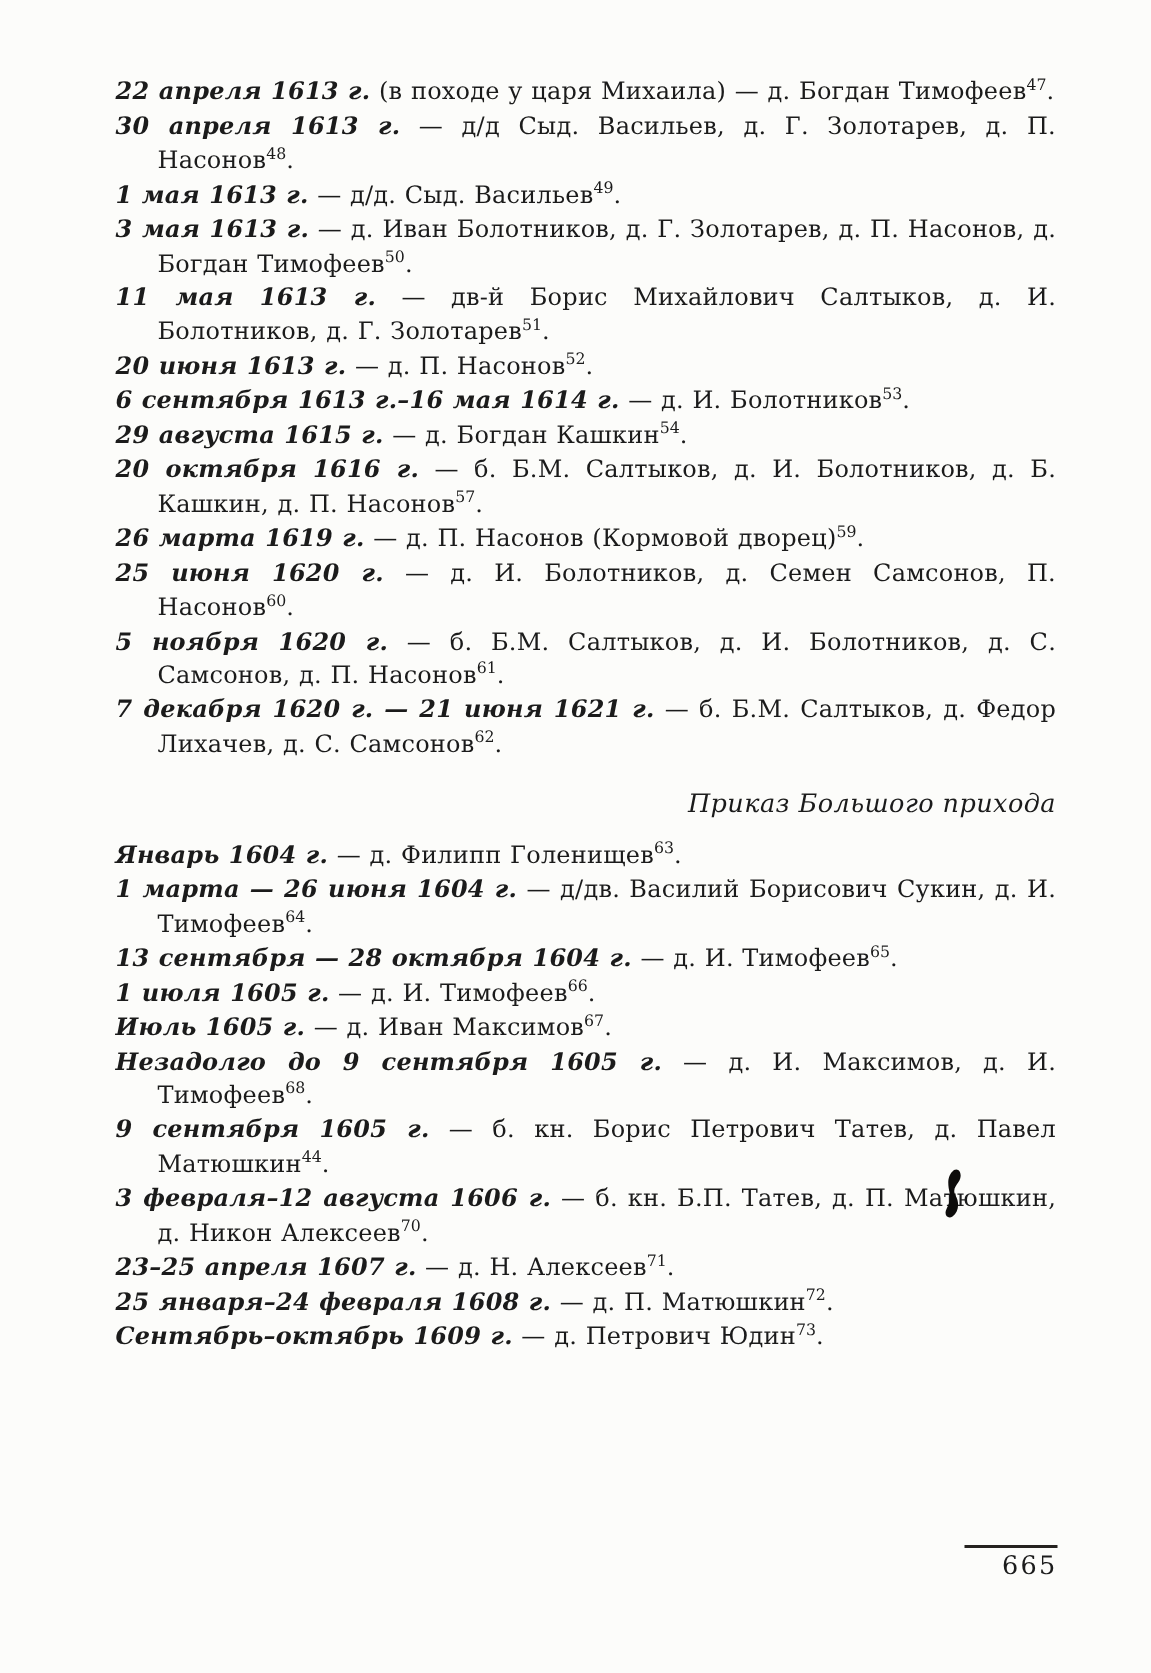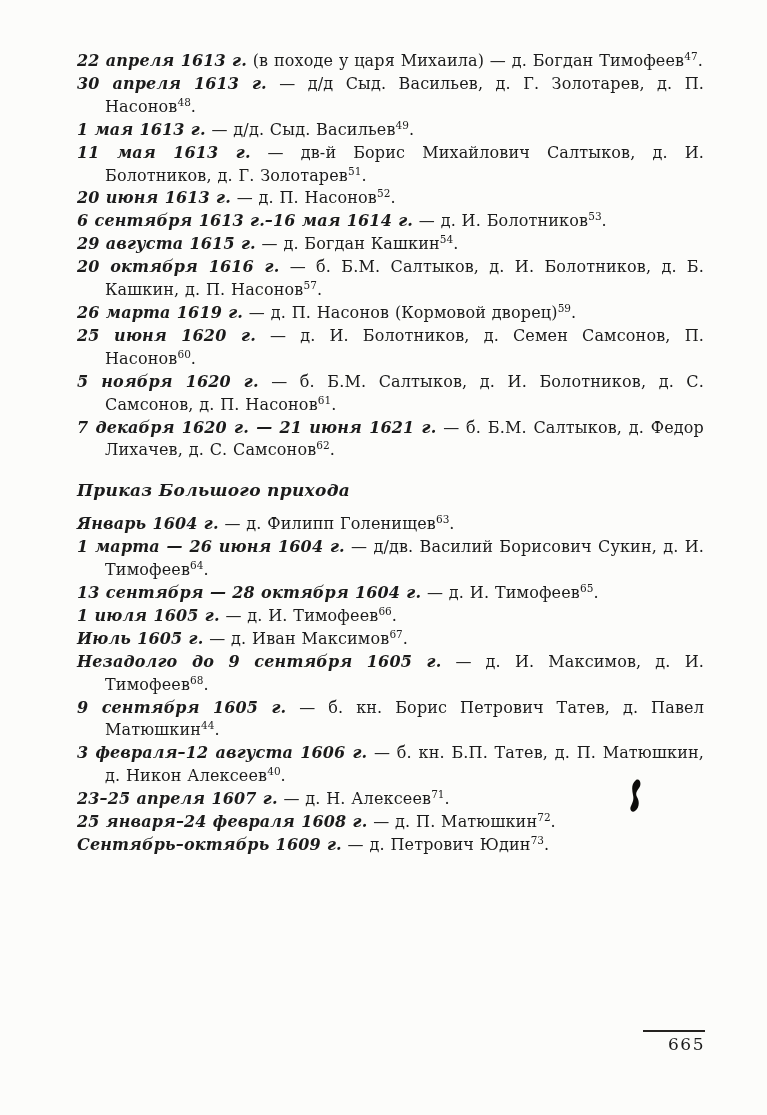--- a/index.html
+++ b/index.html
@@ -30,24 +30,24 @@
     word-spacing: 0.5px;
   }
   .date { font-weight: 700; font-style: italic; }
   sup.note {
     font-size: 10.5px;
     line-height: 0;
     vertical-align: super;
     letter-spacing: 0;
   }
   .section-heading {
-    font-weight: 700;
+    font-weight: 400;
     font-style: italic;
     font-size: 17px;
-    text-align: left;
+    text-align: right;
     margin: 18px 0 13px 0;
     letter-spacing: 0.3px;
   }
   .footer {
     position: absolute;
     top: 1030px;
     right: 62px;
     width: 62px;
     text-align: right;
   }
@@ -68,38 +68,39 @@
     height: 34px;
   }
 </style>
 </head>
 <body>
 
 <div class="textblock" id="sections-root">
     <p class="entry"><span class="date">22 апреля 1613 г.</span><span class="body"> (в походе у царя Михаила) — д. Богдан Тимофеев</span><sup class="note">47</sup><span class="dot">.</span></p>
     <p class="entry"><span class="date">30 апреля 1613 г.</span><span class="body"> — д/д Сыд. Васильев, д. Г. Золотарев, д. П. Насонов</span><sup class="note">48</sup><span class="dot">.</span></p>
     <p class="entry"><span class="date">1 мая 1613 г.</span><span class="body"> — д/д. Сыд. Васильев</span><sup class="note">49</sup><span class="dot">.</span></p>
+    <p class="entry"><span class="date">3 мая 1613 г.</span><span class="body"> — д. Иван Болотников, д. Г. Золотарев, д. П. Насонов, д. Богдан Тимофеев</span><sup class="note">50</sup><span class="dot">.</span></p>
     <p class="entry"><span class="date">11 мая 1613 г.</span><span class="body"> — дв-й Борис Михайлович Салтыков, д. И. Болотников, д. Г. Золотарев</span><sup class="note">51</sup><span class="dot">.</span></p>
     <p class="entry"><span class="date">20 июня 1613 г.</span><span class="body"> — д. П. Насонов</span><sup class="note">52</sup><span class="dot">.</span></p>
     <p class="entry"><span class="date">6 сентября 1613 г.–16 мая 1614 г.</span><span class="body"> — д. И. Болотников</span><sup class="note">53</sup><span class="dot">.</span></p>
     <p class="entry"><span class="date">29 августа 1615 г.</span><span class="body"> — д. Богдан Кашкин</span><sup class="note">54</sup><span class="dot">.</span></p>
     <p class="entry"><span class="date">20 октября 1616 г.</span><span class="body"> — б. Б.М. Салтыков, д. И. Болотников, д. Б. Кашкин, д. П. Насонов</span><sup class="note">57</sup><span class="dot">.</span></p>
     <p class="entry"><span class="date">26 марта 1619 г.</span><span class="body"> — д. П. Насонов (Кормовой дворец)</span><sup class="note">59</sup><span class="dot">.</span></p>
     <p class="entry"><span class="date">25 июня 1620 г.</span><span class="body"> — д. И. Болотников, д. Семен Самсонов, П. Насонов</span><sup class="note">60</sup><span class="dot">.</span></p>
     <p class="entry"><span class="date">5 ноября 1620 г.</span><span class="body"> — б. Б.М. Салтыков, д. И. Болотников, д. С. Самсонов, д. П. Насонов</span><sup class="note">61</sup><span class="dot">.</span></p>
     <p class="entry"><span class="date">7 декабря 1620 г. — 21 июня 1621 г.</span><span class="body"> — б. Б.М. Салтыков, д. Федор Лихачев, д. С. Самсонов</span><sup class="note">62</sup><span class="dot">.</span></p>
     <div class="section-heading">Приказ Большого прихода</div>
     <p class="entry"><span class="date">Январь 1604 г.</span><span class="body"> — д. Филипп Голенищев</span><sup class="note">63</sup><span class="dot">.</span></p>
     <p class="entry"><span class="date">1 марта — 26 июня 1604 г.</span><span class="body"> — д/дв. Василий Борисович Сукин, д. И. Тимофеев</span><sup class="note">64</sup><span class="dot">.</span></p>
     <p class="entry"><span class="date">13 сентября — 28 октября 1604 г.</span><span class="body"> — д. И. Тимофеев</span><sup class="note">65</sup><span class="dot">.</span></p>
     <p class="entry"><span class="date">1 июля 1605 г.</span><span class="body"> — д. И. Тимофеев</span><sup class="note">66</sup><span class="dot">.</span></p>
     <p class="entry"><span class="date">Июль 1605 г.</span><span class="body"> — д. Иван Максимов</span><sup class="note">67</sup><span class="dot">.</span></p>
     <p class="entry"><span class="date">Незадолго до 9 сентября 1605 г.</span><span class="body"> — д. И. Максимов, д. И. Тимофеев</span><sup class="note">68</sup><span class="dot">.</span></p>
     <p class="entry"><span class="date">9 сентября 1605 г.</span><span class="body"> — б. кн. Борис Петрович Татев, д. Павел Матюшкин</span><sup class="note">44</sup><span class="dot">.</span></p>
-    <p class="entry"><span class="date">3 февраля–12 августа 1606 г.</span><span class="body"> — б. кн. Б.П. Татев, д. П. Матюшкин, д. Никон Алексеев</span><sup class="note">40</sup><span class="dot">.</span></p>
+    <p class="entry"><span class="date">3 февраля–12 августа 1606 г.</span><span class="body"> — б. кн. Б.П. Татев, д. П. Матюшкин, д. Никон Алексеев</span><sup class="note">70</sup><span class="dot">.</span></p>
     <p class="entry"><span class="date">23–25 апреля 1607 г.</span><span class="body"> — д. Н. Алексеев</span><sup class="note">71</sup><span class="dot">.</span></p>
     <p class="entry"><span class="date">25 января–24 февраля 1608 г.</span><span class="body"> — д. П. Матюшкин</span><sup class="note">72</sup><span class="dot">.</span></p>
     <p class="entry"><span class="date">Сентябрь–октябрь 1609 г.</span><span class="body"> — д. Петрович Юдин</span><sup class="note">73</sup><span class="dot">.</span></p>
   </div>
 
 <svg class="ink-blot" viewBox="0 0 20 34" aria-hidden="true">
   <path d="M11,1 C15,-1 17,5 14,9 C12,12 10,14 12,18 C15,23 14,29 10,32 C7,34 4,31 6,27 C8,23 9,20 8,16 C7,11 6,5 11,1 Z" fill="#0d0c0b"></path>
 </svg>
 
 <div class="footer">

